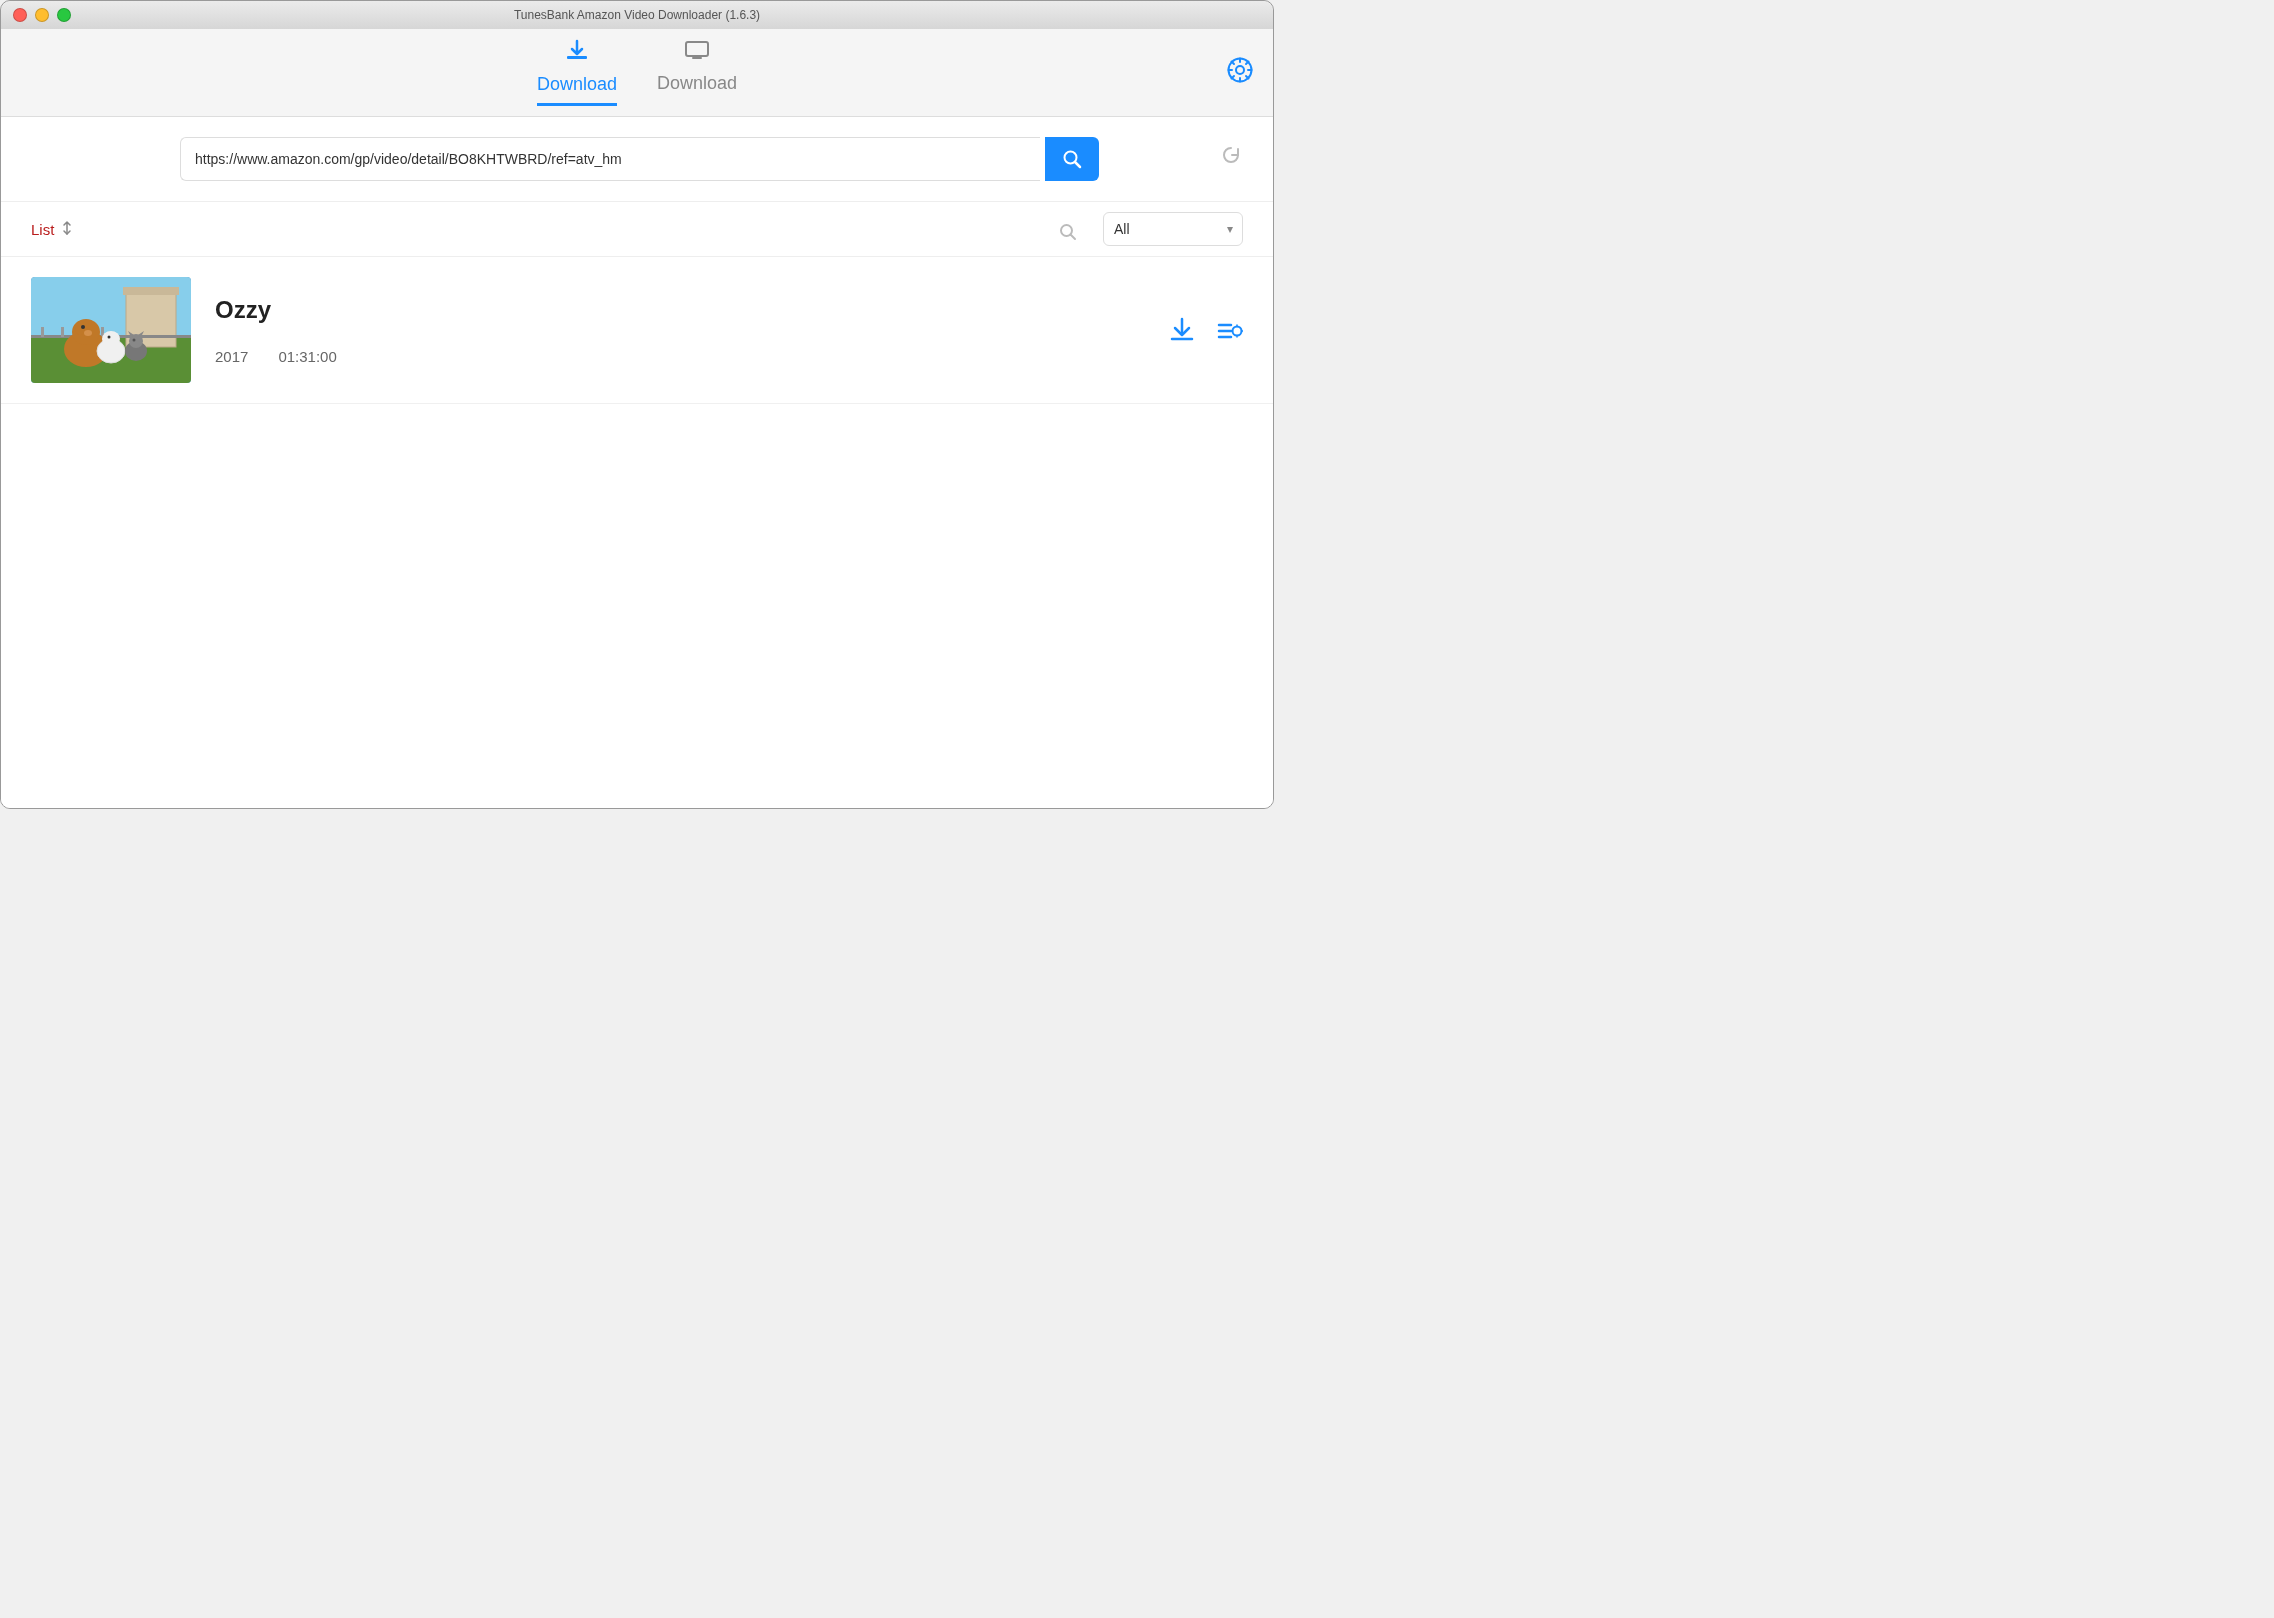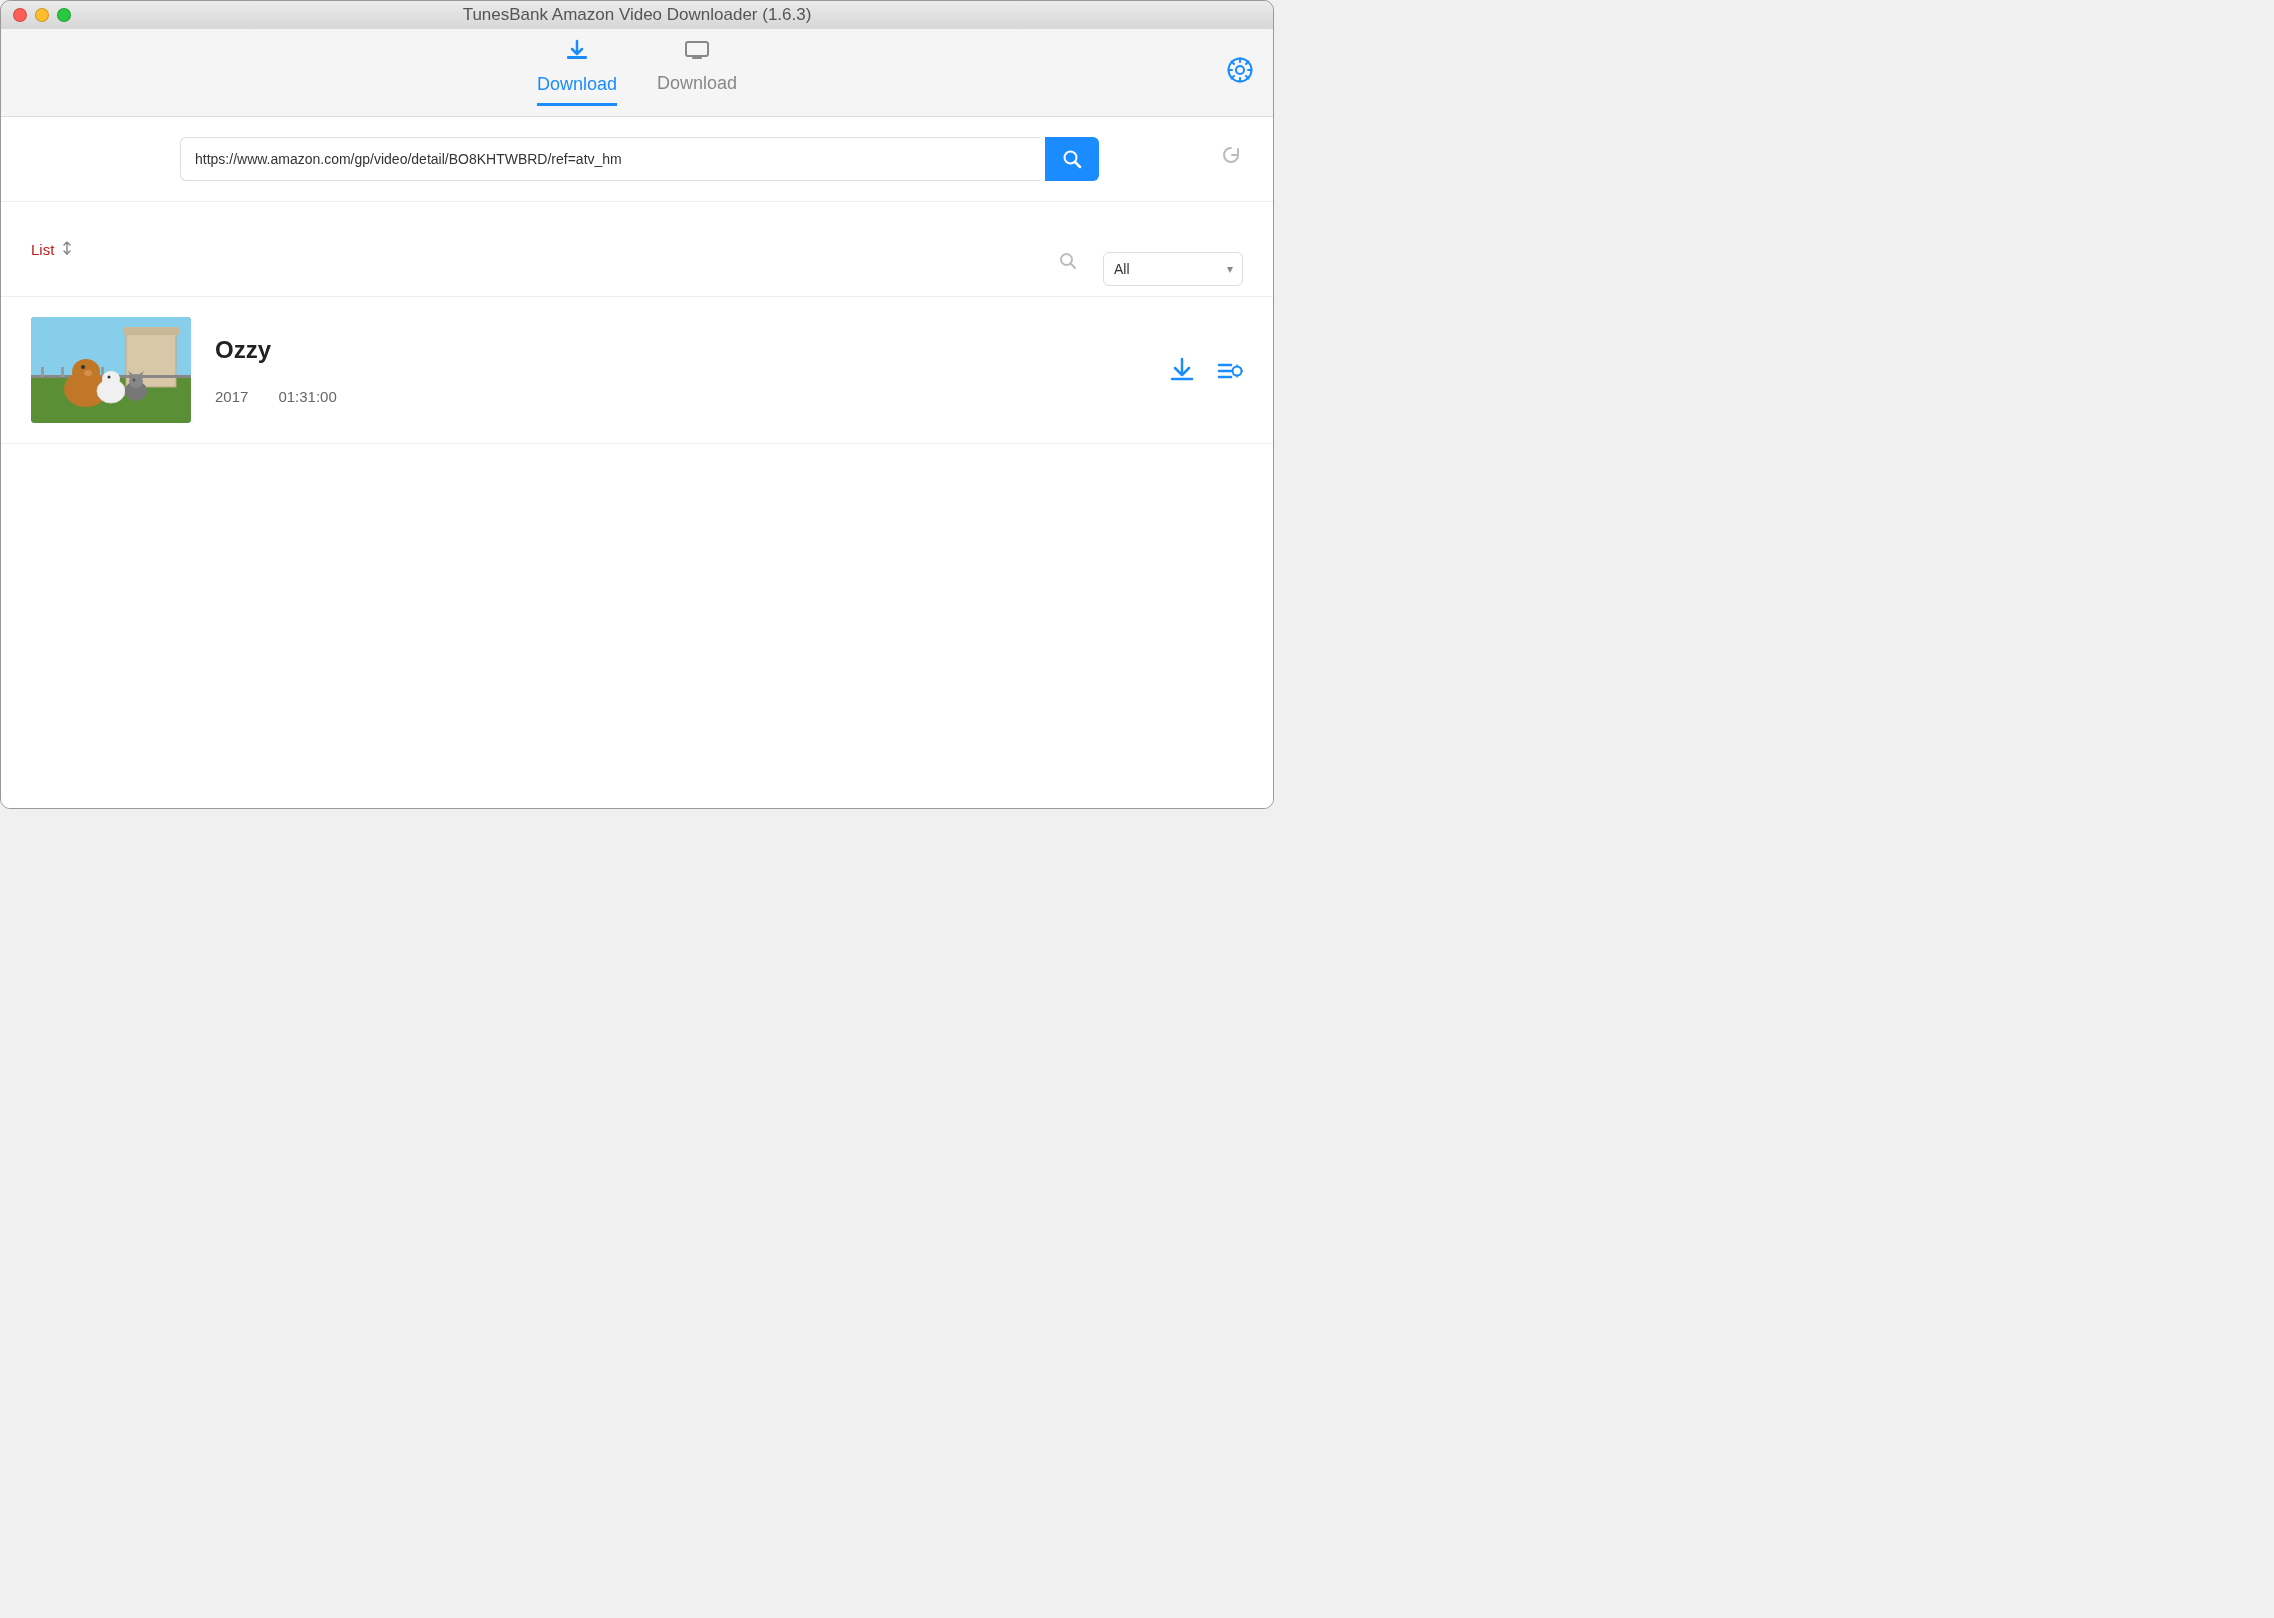--- a/index.html
+++ b/index.html
@@ -35,21 +35,21 @@
       width: 14px;
       height: 14px;
       border-radius: 50%;
       border: 1px solid rgba(0,0,0,0.2);
       cursor: pointer;
     }
     .btn-close { background: #ff5f57; }
     .btn-minimize { background: #ffbd2e; }
     .btn-maximize { background: #28c840; }
     .title-bar-title {
-      font-size: 17px;
+      font-size: 12px;
       color: #555;
       font-weight: 500;
     }
     
     .toolbar {
       background: #f5f5f5;
       border-bottom: 1px solid #ddd;
       padding: 10px 20px;
       display: flex;
       align-items: center;
@@ -163,23 +163,22 @@
       font-size: 15px;
       color: #b91c1c;
       font-weight: 500;
     }
     .list-sort-icon {
       color: #888;
       font-size: 13px;
     }
     .list-right {
       display: flex;
-      align-items: flex-start;
+      align-items: flex-end;
       gap: 26px;
-      margin-top: 40px;
     }
     .search-icon-btn {
       background: none;
       border: none;
       cursor: pointer;
       color: #aaa;
       font-size: 18px;
     }
     .filter-select {
       height: 34px;

